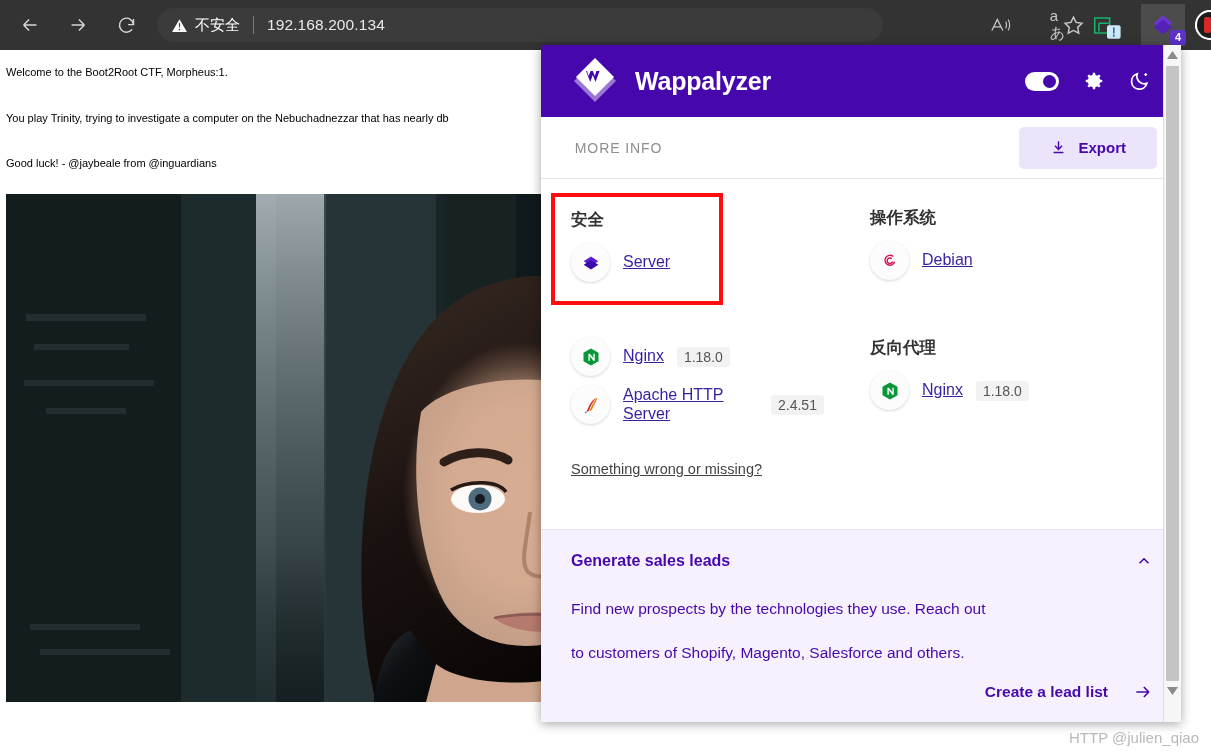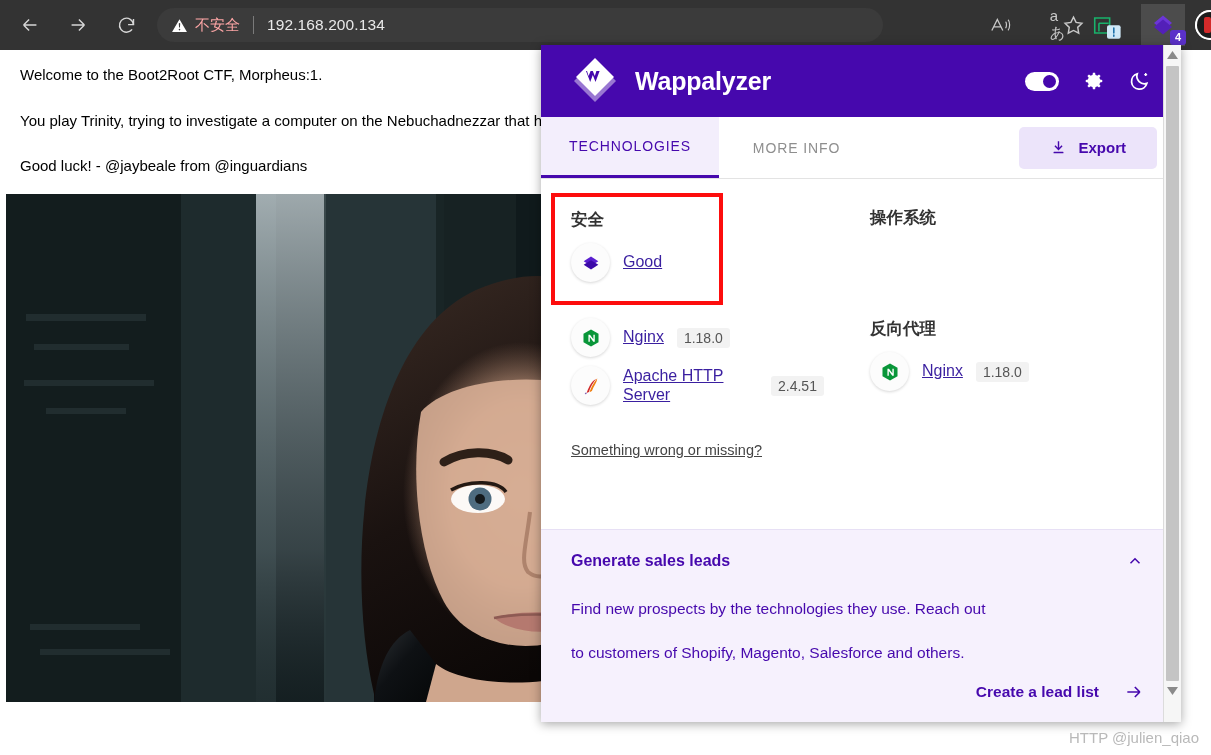--- a/index.html
+++ b/index.html
@@ -31,21 +31,21 @@
     margin-left: 14px;
     height: 34px;
     width: 726px;
     background: #3b3b3b;
     border-radius: 17px;
     display: flex; align-items: center;
     padding: 0 14px;
   }
   #insecure-indicator {
     display: flex; align-items: center; gap: 7px;
-    color: #fca5a5; font-size: 15px;
+    color: #ffffff; font-size: 15px;
   }
   #insecure-divider {
     width: 1px; height: 18px; background: #7a7a7a;
     margin: 0 13px;
   }
   #url-text { color: #e9e9e9; font-size: 15.5px; letter-spacing: 0.1px; }
 
   #chrome-right { margin-left: auto; display: flex; align-items: center; height: 50px; }
   .chrome-icon {
     width: 36px; height: 34px;
@@ -72,22 +72,22 @@
     overflow: hidden;
   }
 
   
   #page-content {
     position: absolute; top: 50px; left: 0;
     width: 1211px; height: 705px;
     background: #ffffff; overflow: hidden;
   }
   .page-line {
-    font-size: 15px; color: #000; white-space: nowrap;
-    padding-left: 20px; line-height: 1;
+    font-size: 11px; color: #000; white-space: nowrap;
+    padding-left: 6px; line-height: 1;
   }
   #page-line-1 { position: absolute; top: 17px; }
   #page-line-2 { position: absolute; top: 63px; }
   #page-line-3 { position: absolute; top: 108px; }
 
   #trinity-photo {
     position: absolute; top: 144px; left: 6px;
     width: 711px; height: 508px;
     background:
       radial-gradient(ellipse 150px 190px at 390px 330px, rgba(206,160,135,0.95) 0%, rgba(190,142,118,0.6) 52%, rgba(0,0,0,0) 75%),
@@ -184,33 +184,33 @@
     font-size: 16px; color: #3a1fa0;
     text-decoration: underline; line-height: 1.15;
   }
   .tech-version {
     font-size: 14px; color: #555; background: #f2f2f2;
     border-radius: 3px; padding: 2px 7px; white-space: nowrap;
   }
   #security-category {
     border: 4px solid #fd0d0d;
     padding: 12px 0 10px 16px;
-    margin: -14px 0 13px -20px;
+    margin: -14px 0 32px -20px;
     width: 172px;
   }
   #something-wrong {
     font-size: 14.5px; color: #444; text-decoration: underline;
     padding: 2px 30px 0 30px;
   }
 
   #promo-box {
     position: absolute; left: 0; right: 0; bottom: 0;
     background: #f6f1fd;
     border-top: 1px solid #e7e0f5;
-    padding: 22px 37px 20px 30px;
+    padding: 22px 28px 20px 30px;
   }
   #promo-head { display: flex; align-items: flex-start; }
   #promo-title {
     font-size: 16px; font-weight: bold; color: #4608ad;
   }
   #promo-collapse { margin-left: auto; color: #4608ad; }
   .promo-line {
     font-size: 15.5px; color: #4608ad; margin-top: 26px; line-height: 1.15;
   }
   #promo-cta {
@@ -419,21 +419,20 @@
       <div class="header-icon">
         <svg width="22" height="22" viewBox="0 0 24 24" fill="none" stroke="currentColor" stroke-width="1.9">
           <path d="M19.5 14.5A8.2 8.2 0 0 1 9 4.2 8.5 8.5 0 1 0 19.5 14.5z"></path>
           <path d="M18.2 3.4v3.2M16.6 5h3.2" stroke-width="1.5"></path>
         </svg>
       </div>
     </div>
   </div>
 
   <div id="popup-tabs">
-    <div class="popup-tab" id="tab-technologies">TECHNOLOGIES</div>
     <div class="popup-tab" id="tab-more-info">MORE INFO</div>
     <button id="export-button">
       <svg width="17" height="17" viewBox="0 0 24 24" fill="currentColor">
         <path d="M11 3h2v9.2l3.3-3.3 1.45 1.45L12 16.1 6.25 10.35 7.7 8.9 11 12.2z"></path>
         <rect x="5" y="18" width="14" height="2.2" rx="0.6"></rect>
       </svg>
       <span>Export</span>
     </button>
   </div>
 
@@ -442,26 +441,35 @@
 
       <div class="tech-category" id="security-category">
         <div class="category-title">安全</div>
         <div class="tech-item">
           <span class="tech-icon-circle">
             <svg width="22" height="22" viewBox="0 0 24 24">
               <path d="M12 5l8 5-8 5-8-5z" fill="#5a1fd0"></path>
               <path d="M12 9l8 5-8 5-8-5z" fill="#3c0aa8"></path>
             </svg>
           </span>
-          <span class="tech-name">Good</span>
+          <span class="tech-name">Server</span>
         </div>
       </div>
 
       <div class="tech-category">
         <div class="category-title">操作系统</div>
+        <div class="tech-item">
+          <span class="tech-icon-circle">
+            <svg width="22" height="22" viewBox="0 0 24 24" fill="none" stroke="#d70a53" stroke-width="1.5">
+              <path d="M15.6 7.2a5.4 5.4 0 1 0 1.5 5.6"></path>
+              <path d="M13.9 9.4a3 3 0 1 0 .9 3.2"></path>
+            </svg>
+          </span>
+          <span class="tech-name">Debian</span>
+        </div>
       </div>
 
       <div class="tech-category">
         <div class="tech-item">
           <span class="tech-icon-circle">
             <svg width="22" height="22" viewBox="0 0 24 24">
               <path d="M12 2.6l8.2 4.7v9.4L12 21.4 3.8 16.7V7.3z" fill="#099639"></path>
               <path d="M9.2 16V8.4h1.7l3.7 5V8.4h1.5V16h-1.6l-3.8-5.2V16z" fill="#ffffff"></path>
             </svg>
           </span>

